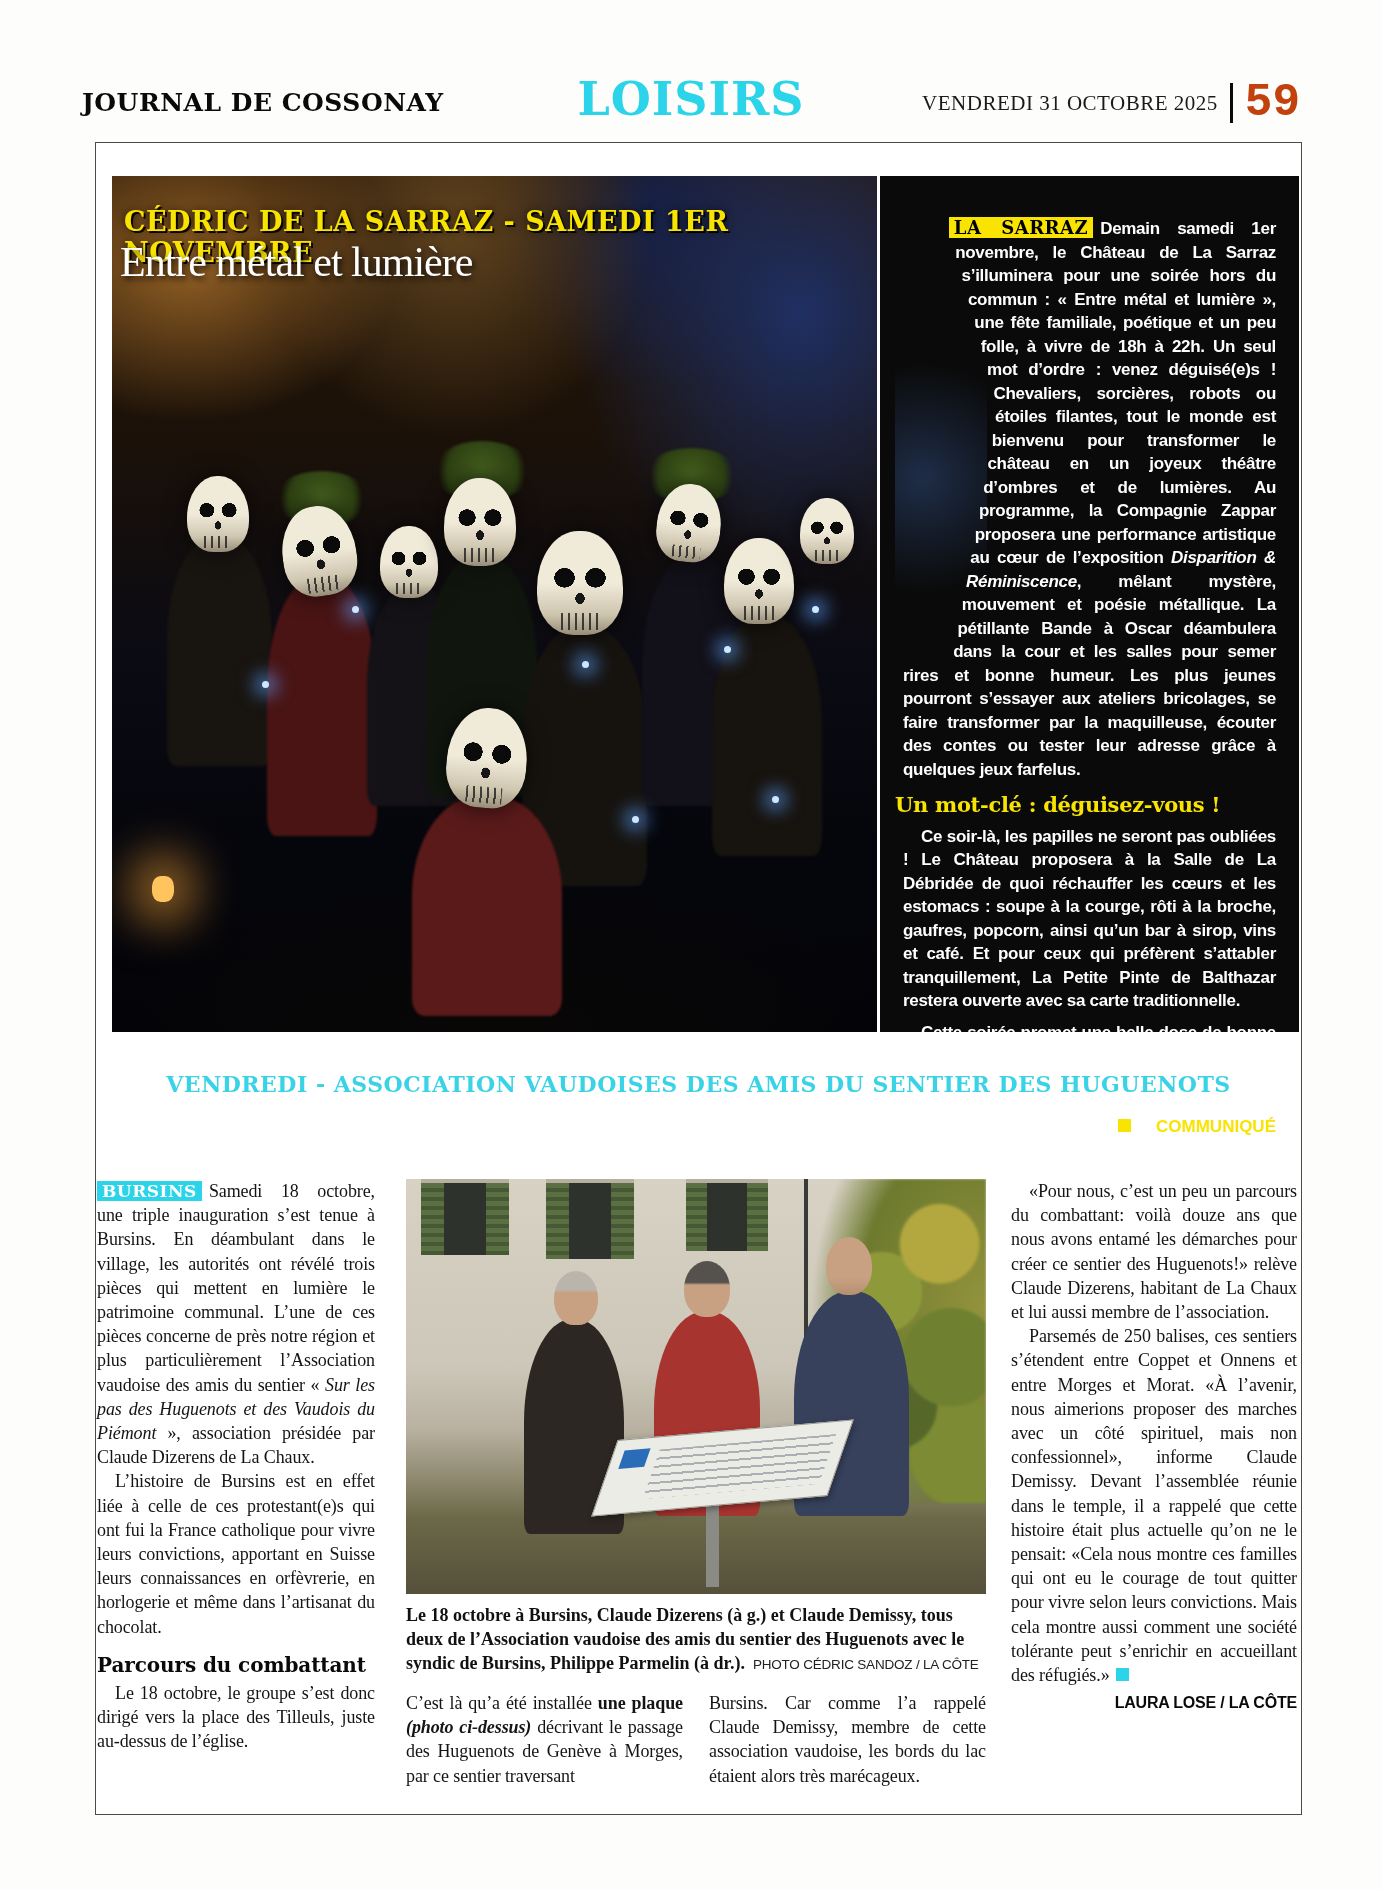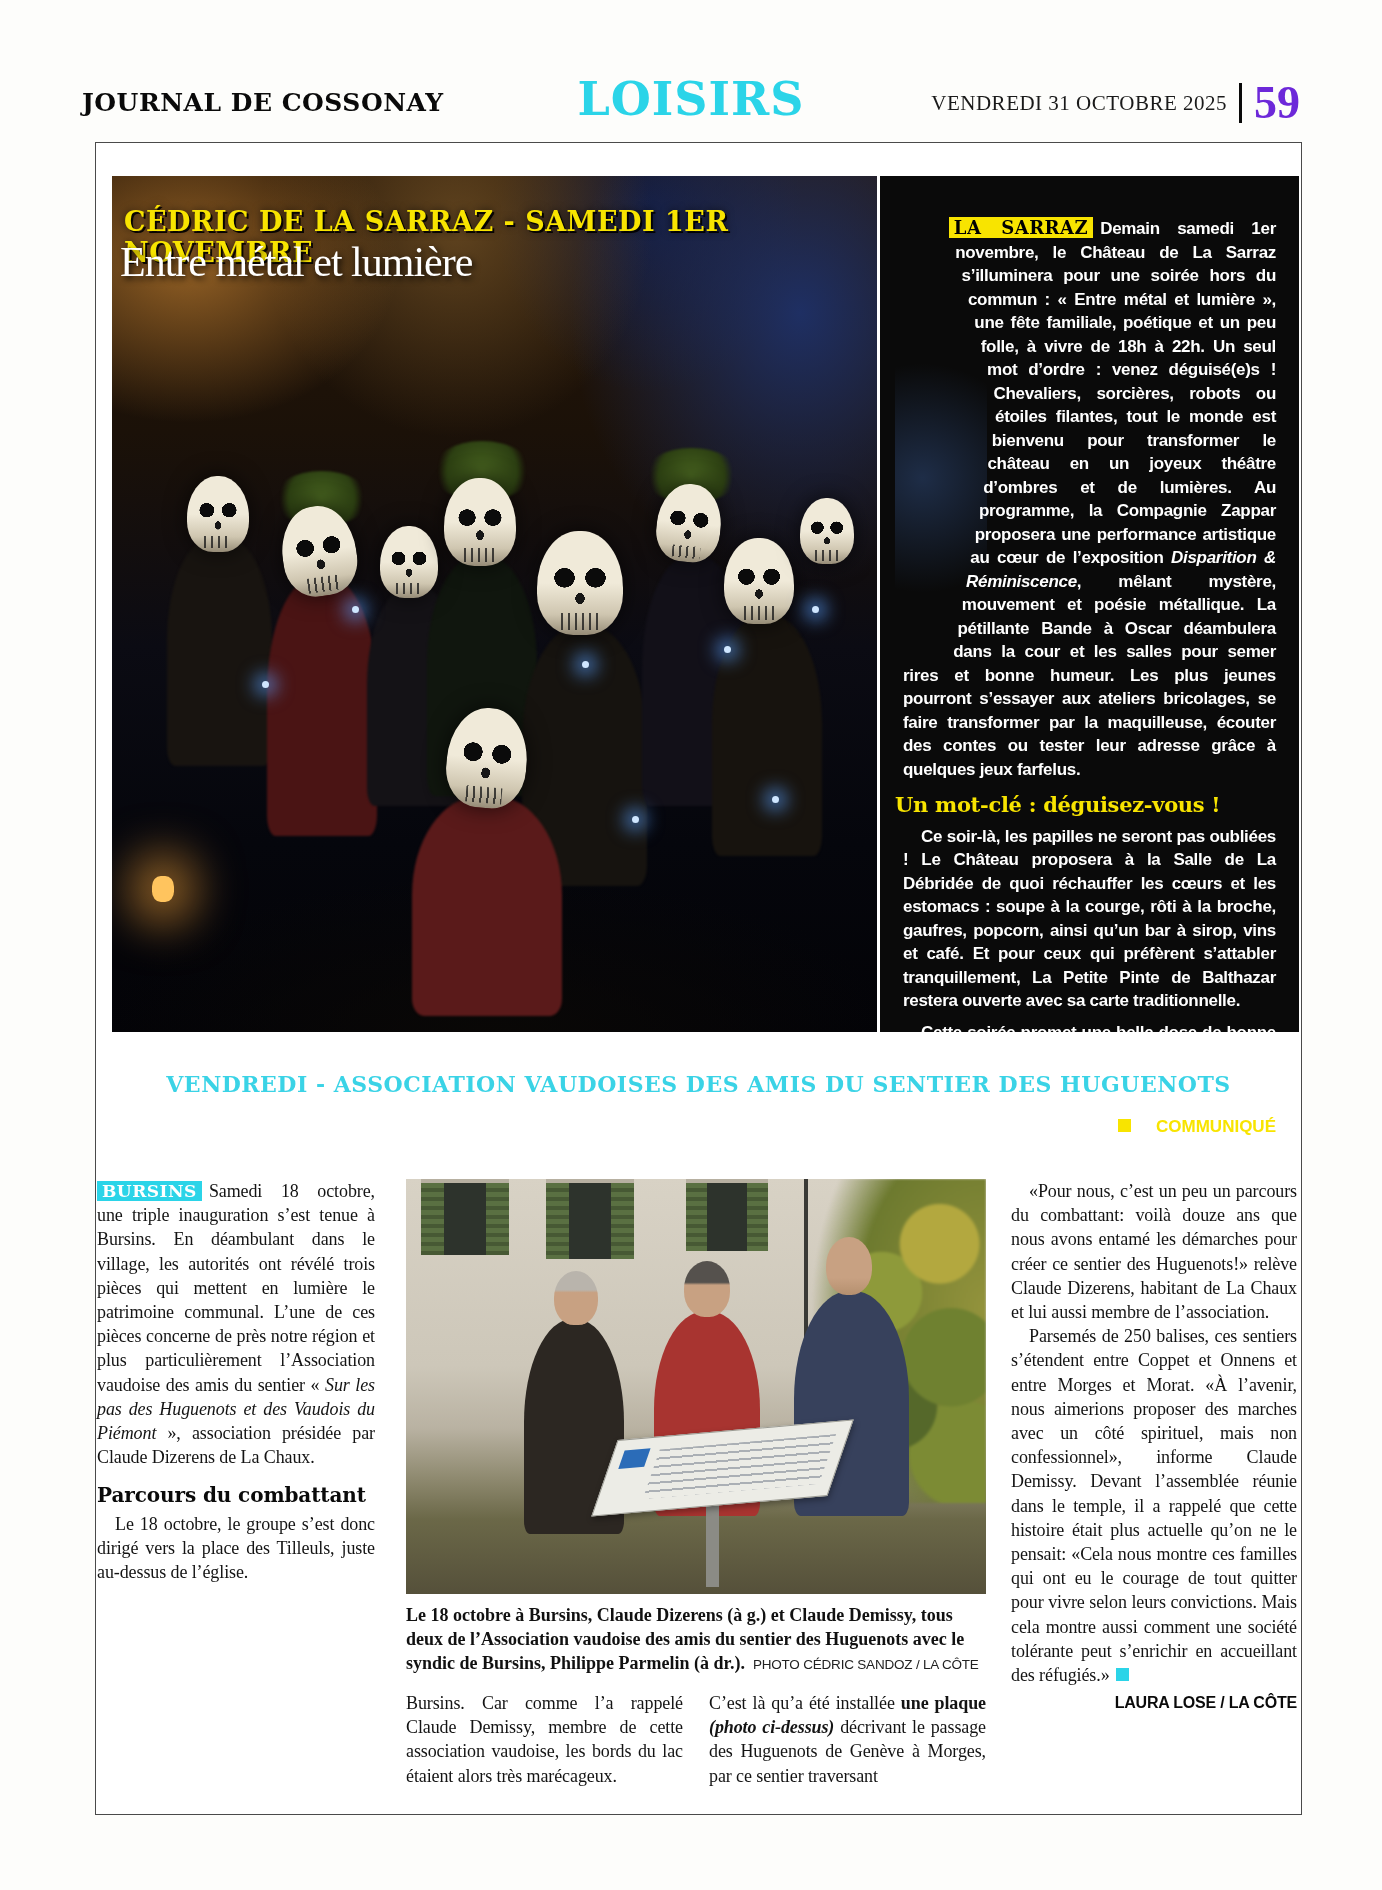--- a/index.html
+++ b/index.html
@@ -6,21 +6,21 @@
   #page{position:relative;width:1382px;height:1890px;background:#fdfdfb;overflow:hidden;
         font-family:"Liberation Serif", serif;color:#111;}
   .abs{position:absolute;}
 
   
   .masthead{font-family:"DejaVu Serif", serif;font-weight:bold;font-size:25px;letter-spacing:.5px;color:#0a0a0a;}
   .section-title{font-family:"DejaVu Serif", serif;font-weight:bold;font-size:46px;letter-spacing:1px;color:#2bd4e8;}
   .dateblock{display:flex;align-items:center;gap:12px;}
   .date-text{font-family:"Liberation Serif", serif;font-size:21px;color:#1a1a1a;letter-spacing:.5px;}
   .date-sep{width:3px;height:40px;background:#0a0a0a;}
-  .page-num{font-family:Liberation Serif, serif;font-weight:bold;font-size:46px;color:#6d28d9;line-height:1;}
+  .page-num{font-family:Liberation Mono, monospace;font-weight:bold;font-size:46px;color:#c2410c;line-height:1;}
 
   
   #frame{position:absolute;left:95px;top:142px;width:1205px;height:1671px;border:1px solid #4a4a4a;background:#fff;}
 
   
   #photo-top{position:absolute;left:16px;top:33px;width:765px;height:856px;overflow:hidden;
     background:
       radial-gradient(ellipse 300px 230px at 10% 10%, rgba(160,105,40,.9), transparent 70%),
       radial-gradient(ellipse 280px 300px at 45% 6%, rgba(115,82,38,.75), transparent 70%),
       radial-gradient(ellipse 320px 380px at 90% 16%, rgba(30,52,115,.85), transparent 72%),
@@ -173,20 +173,21 @@
       <p><span class="tag-yellow">LA SARRAZ</span><span>Demain samedi 1er novembre, le Château de La Sarraz s’illuminera pour une soirée hors du commun : « Entre métal et lumière », une fête familiale, poétique et un peu folle, à vivre de 18h à 22h. Un seul mot d’ordre : venez déguisé(e)s ! Chevaliers, sorcières, robots ou étoiles filantes, tout le monde est bienvenu pour transformer le château en un joyeux théâtre d’ombres et de lumières. Au programme, la Compagnie Zappar proposera une performance artistique au cœur de l’exposition </span><i>Disparition &amp; Réminiscence</i><span>, mêlant mystère, mouvement et poésie métallique. La pétillante Bande à Oscar déambulera dans la cour et les salles pour semer rires et bonne humeur. Les plus jeunes pourront s’essayer aux ateliers bricolages, se faire transformer par la maquilleuse, écouter des contes ou tester leur adresse grâce à quelques jeux farfelus.</span></p>
       <p class="bb-sub">Un mot-clé : déguisez-vous !</p>
       <p class="ind">Ce soir-là, les papilles ne seront pas oubliées ! Le Château proposera à la Salle de La Débridée de quoi réchauffer les cœurs et les estomacs : soupe à la courge, rôti à la broche, gaufres, popcorn, ainsi qu’un bar à sirop, vins et café. Et pour ceux qui préfèrent s’attabler tranquillement, La Petite Pinte de Balthazar restera ouverte avec sa carte traditionnelle.</p>
       <p class="ind"><span>Cette soirée promet une belle dose de bonne humeur dans un décor unique. Un moment à partager en famille ou entre ami(e)s, pour célébrer l’automne et (re)découvrir le château sous un tout nouveau jour.</span><span class="sq-yellow"></span><span class="communique">COMMUNIQUÉ</span></p>
     </div>
 
     <div class="kicker-bottom">VENDREDI - ASSOCIATION VAUDOISES DES AMIS DU SENTIER DES HUGUENOTS</div>
 
     <div class="abs bodycol" id="col1">
       <p><span class="tag-cyan">BURSINS</span><span>Samedi 18 octobre, une triple inauguration s’est tenue à Bursins. En déambulant dans le village, les autorités ont révélé trois pièces qui mettent en lumière le patrimoine communal. L’une de ces pièces concerne de près notre région et plus particulièrement l’Association vaudoise des amis du sentier « </span><i>Sur les pas des Huguenots et des Vaudois du Piémont</i><span> », association présidée par Claude Dizerens de La Chaux.</span></p>
+      <p class="ind">L’histoire de Bursins est en effet liée à celle de ces protestant(e)s qui ont fui la France catholique pour vivre leurs convictions, apportant en Suisse leurs connaissances en orfèvrerie, en horlogerie et même dans l’artisanat du chocolat.</p>
       <p class="col-sub">Parcours du combattant</p>
       <p class="ind">Le 18 octobre, le groupe s’est donc dirigé vers la place des Tilleuls, juste au-dessus de l’église.</p>
     </div>
 
     <div class="abs" id="middle">
       <div id="photo-bottom">
         <div class="window" style="left:15px;top:0;width:88px;height:72px;">
             <span class="shutter" style="left:0;"></span>
             <span class="shutter" style="right:0;"></span>
           </div>
@@ -206,24 +207,24 @@
         <div class="person-body" style="left:248px;top:132px;width:106px;height:205px;background:#a83430;"></div>
         <div class="person-head" style="left:278px;top:82px;width:46px;height:56px;background:linear-gradient(180deg,#55514d 38%,#c8a182 43%);"></div>
         <div class="person-body" style="left:388px;top:112px;width:115px;height:225px;background:#37415c;"></div>
         <div class="person-head" style="left:420px;top:58px;width:46px;height:58px;background:linear-gradient(180deg,#c8a182 70%,#b5906f 100%);"></div>
         <div class="plaque-post"></div>
         <div class="plaque"></div>
       </div>
       <div class="caption"><span>Le 18 octobre à Bursins, Claude Dizerens (à g.) et Claude Demissy, tous deux de l’Association vaudoise des amis du sentier des Huguenots avec le syndic de Bursins, Philippe Parmelin (à dr.).</span><span class="photo-credit">PHOTO CÉDRIC SANDOZ / LA CÔTE</span></div>
       <div class="subcols bodycol">
         <div>
-          <p>Bursins. Car comme l’a rappelé Claude Demissy, membre de cette association vaudoise, les bords du lac étaient alors très marécageux.</p>
+          <p><span>C’est là qu’a été installée </span><b>une plaque</b><b><i> (photo ci-dessus)</i></b><span> décrivant le passage des Huguenots de Genève à Morges, par ce sentier traversant</span></p>
         </div>
         <div>
-          <p><span>C’est là qu’a été installée </span><b>une plaque</b><b><i> (photo ci-dessus)</i></b><span> décrivant le passage des Huguenots de Genève à Morges, par ce sentier traversant</span></p>
+          <p>Bursins. Car comme l’a rappelé Claude Demissy, membre de cette association vaudoise, les bords du lac étaient alors très marécageux.</p>
         </div>
       </div>
     </div>
 
     <div class="abs bodycol" id="colR">
       <p class="ind">«Pour nous, c’est un peu un parcours du combattant: voilà douze ans que nous avons entamé les démarches pour créer ce sentier des Huguenots!» relève Claude Dizerens, habitant de La Chaux et lui aussi membre de l’association.</p>
       <p class="ind"><span>Parsemés de 250 balises, ces sentiers s’étendent entre Coppet et Onnens et entre Morges et Morat. «À l’avenir, nous aimerions proposer des marches avec un côté spirituel, mais non confessionnel», informe Claude Demissy. Devant l’assemblée réunie dans le temple, il a rappelé que cette histoire était plus actuelle qu’on ne le pensait: «Cela nous montre ces familles qui ont eu le courage de tout quitter pour vivre selon leurs convictions. Mais cela montre aussi comment une société tolérante peut s’enrichir en accueillant des réfugiés.»</span><span class="sq-cyan"></span></p>
       <div class="byline">LAURA LOSE / LA CÔTE</div>
     </div>
 

